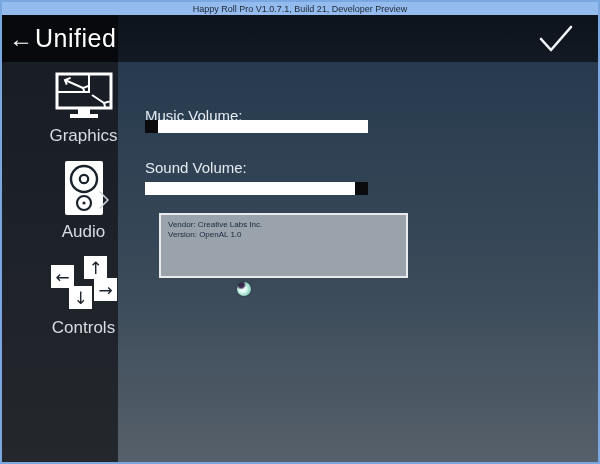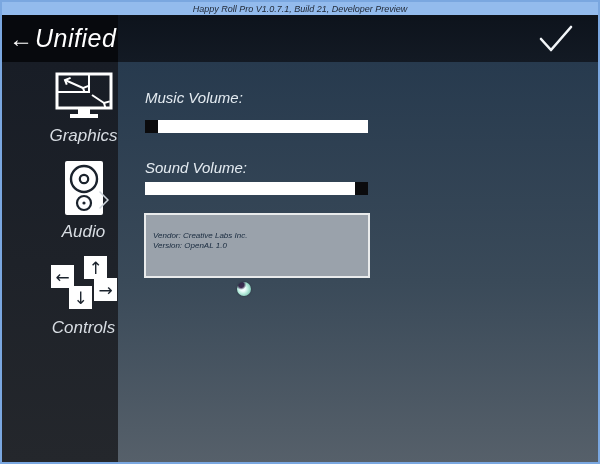--- a/index.html
+++ b/index.html
@@ -3,21 +3,20 @@
 <meta charset="utf-8">
 <style>
   * { margin: 0; padding: 0; box-sizing: border-box; }
   html, body { width: 600px; height: 464px; font-family: "Liberation Sans", sans-serif; }
   .window {
     width: 600px; height: 464px;
     border: 2px solid #7aa7e0;
     background: #14b8a6;
     display: flex; flex-direction: column;
     overflow: hidden;
-    font-style: italic;
   }
   .titlebar {
     height: 13px; flex: 0 0 13px;
     background: #93bbed;
     display: flex; align-items: center; justify-content: center;
     font-size: 9px; color: #1e2633;
   }
   .header {
     height: 47px; flex: 0 0 47px;
     display: flex;
@@ -56,39 +55,39 @@
   .side-item .label { font-size: 17px; font-weight: 300; margin-top: 6px; }
   .side-chevron { position: absolute; right: 8px; top: 34px; }
   .main {
     flex: 1; position: relative;
     background: linear-gradient(#273a4e, #3a4a59 55%, #56606a);
   }
   .vol-label {
     position: absolute; left: 27px;
     color: #e4ebf1; font-size: 15px; font-weight: 300;
   }
-  .vol-label.music { top: 27px; }
+  .vol-label.music { top: 45px; }
   .vol-label.sound { top: 97px; }
   .slider {
     position: absolute; left: 27px; width: 223px; height: 13px;
     background: #ffffff;
     cursor: pointer;
   }
   .slider.music { top: 58px; }
   .slider.sound { top: 120px; }
   .slider-thumb {
     position: absolute; top: 0; width: 13px; height: 13px;
     background: #0b0b0d;
   }
   .info-box {
-    position: absolute; left: 26px; top: 151px;
-    width: 226px; height: 65px;
+    position: absolute; left: 41px; top: 151px;
+    width: 249px; height: 65px;
     background: #9aa2ab;
     border: 2px solid #e9ebec;
-    padding: 16px 0 0 7px;
+    padding: 5px 0 0 7px;
     color: #17293d;
     font-size: 8px; line-height: 9.5px;
   }
   .ball {
     position: absolute; left: 119px; top: 220px;
     width: 14px; height: 14px; border-radius: 50%;
     background:
       radial-gradient(circle at 30% 20%, rgba(40,20,60,0.9) 0 18%, rgba(40,20,60,0) 34%),
       radial-gradient(circle at 42% 48%, #f2ffff 0 22%, #bdeee0 45%, #8fd0be 68%, #6a94a0 100%);
     box-shadow: 0 0 2px rgba(0,0,0,0.4);

